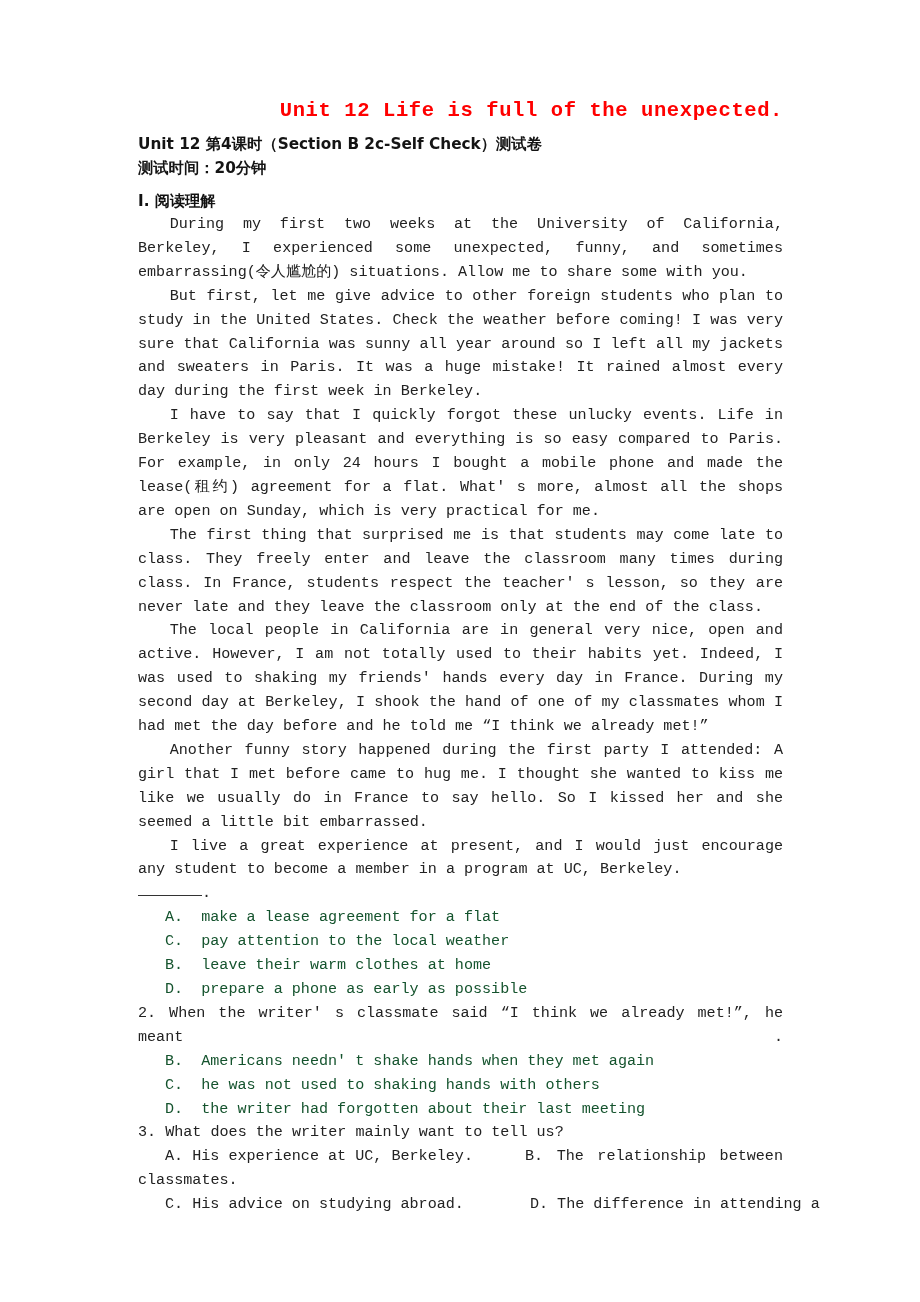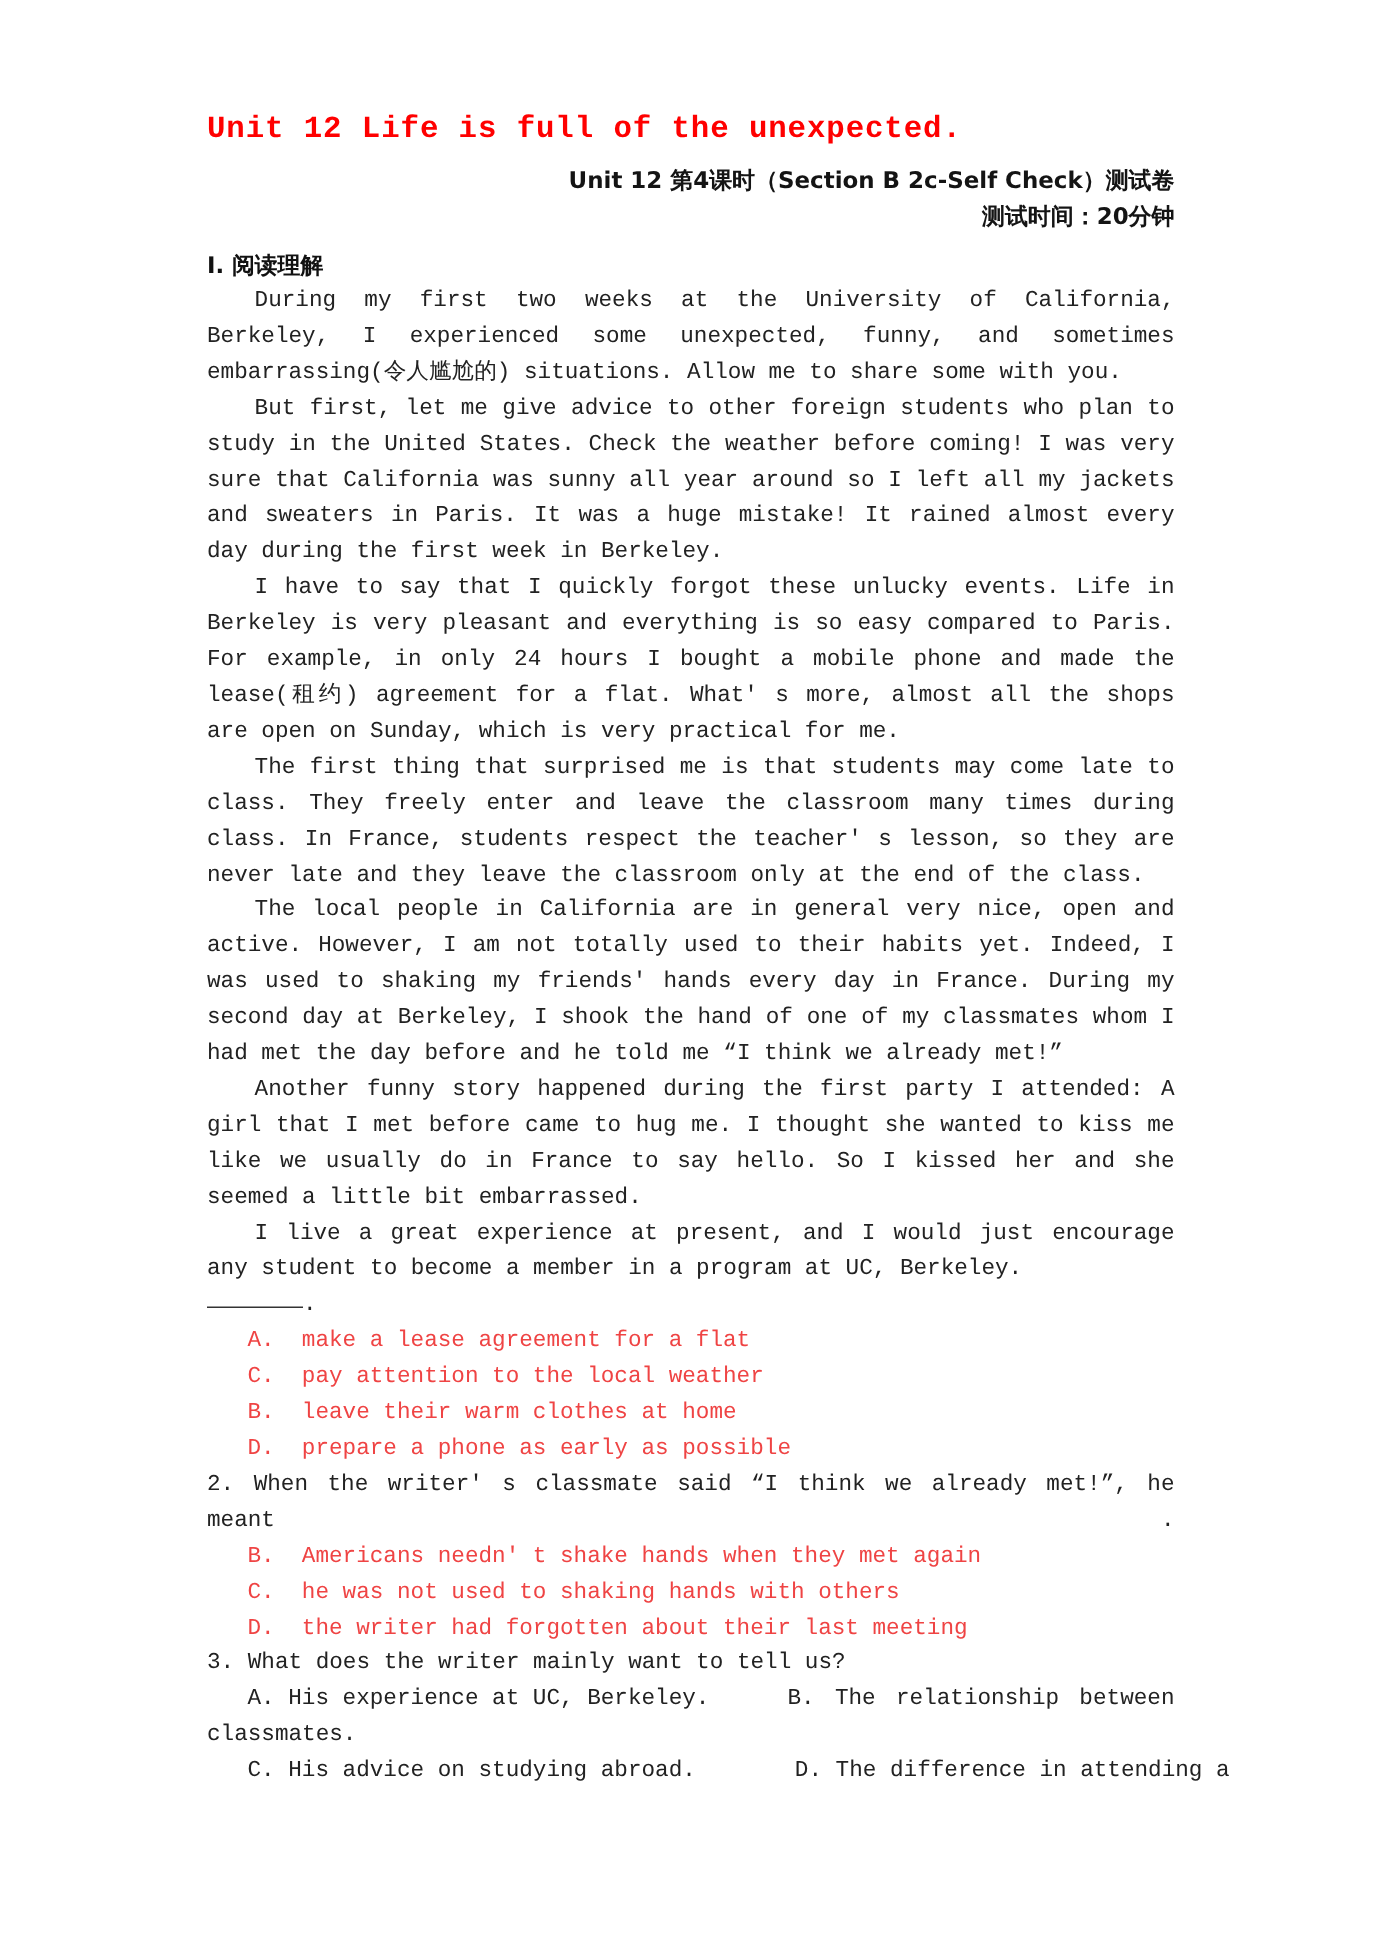--- a/index.html
+++ b/index.html
@@ -31,29 +31,29 @@
     top: 0;
     width: 645px;
   }
 
   
   .doc-title {
     color: #ff0000;
     font-weight: bold;
     font-size: 20.5px;
     letter-spacing: 0.6px;
-    text-align: left;
-    margin: 0;
-    padding-top: 74px;
+    text-align: right;
+    margin: 0;
+    padding-top: 98px;
     line-height: 26px;
     white-space: nowrap;
   }
 
   .subtitle-line {
-    text-align: right;
+    text-align: left;
     font-size: 15.3px;
     line-height: 23px;
     font-weight: bold;
     margin: 0;
     color: #141414;
   }
   .subtitle-line.first { padding-top: 9px; }
   .subtitle-line.second { padding-top: 1px; }
 
   .cn { font-family: "DejaVu Sans", "Liberation Sans", sans-serif; }
@@ -105,21 +105,21 @@
     height: 12px;
     vertical-align: 1px;
     margin-right: 0px;
   }
 
   .option {
     font-size: 15.1px;
     line-height: 23.9px;
     margin: 0;
     padding-left: 27px;
-    color: #ef4444;
+    color: #14532d;
     white-space: pre;
   }
 
   .option-row {
     font-size: 15.1px;
     line-height: 23.9px;
     margin: 0;
     padding-left: 27px;
     color: #222222;
     display: flex;

